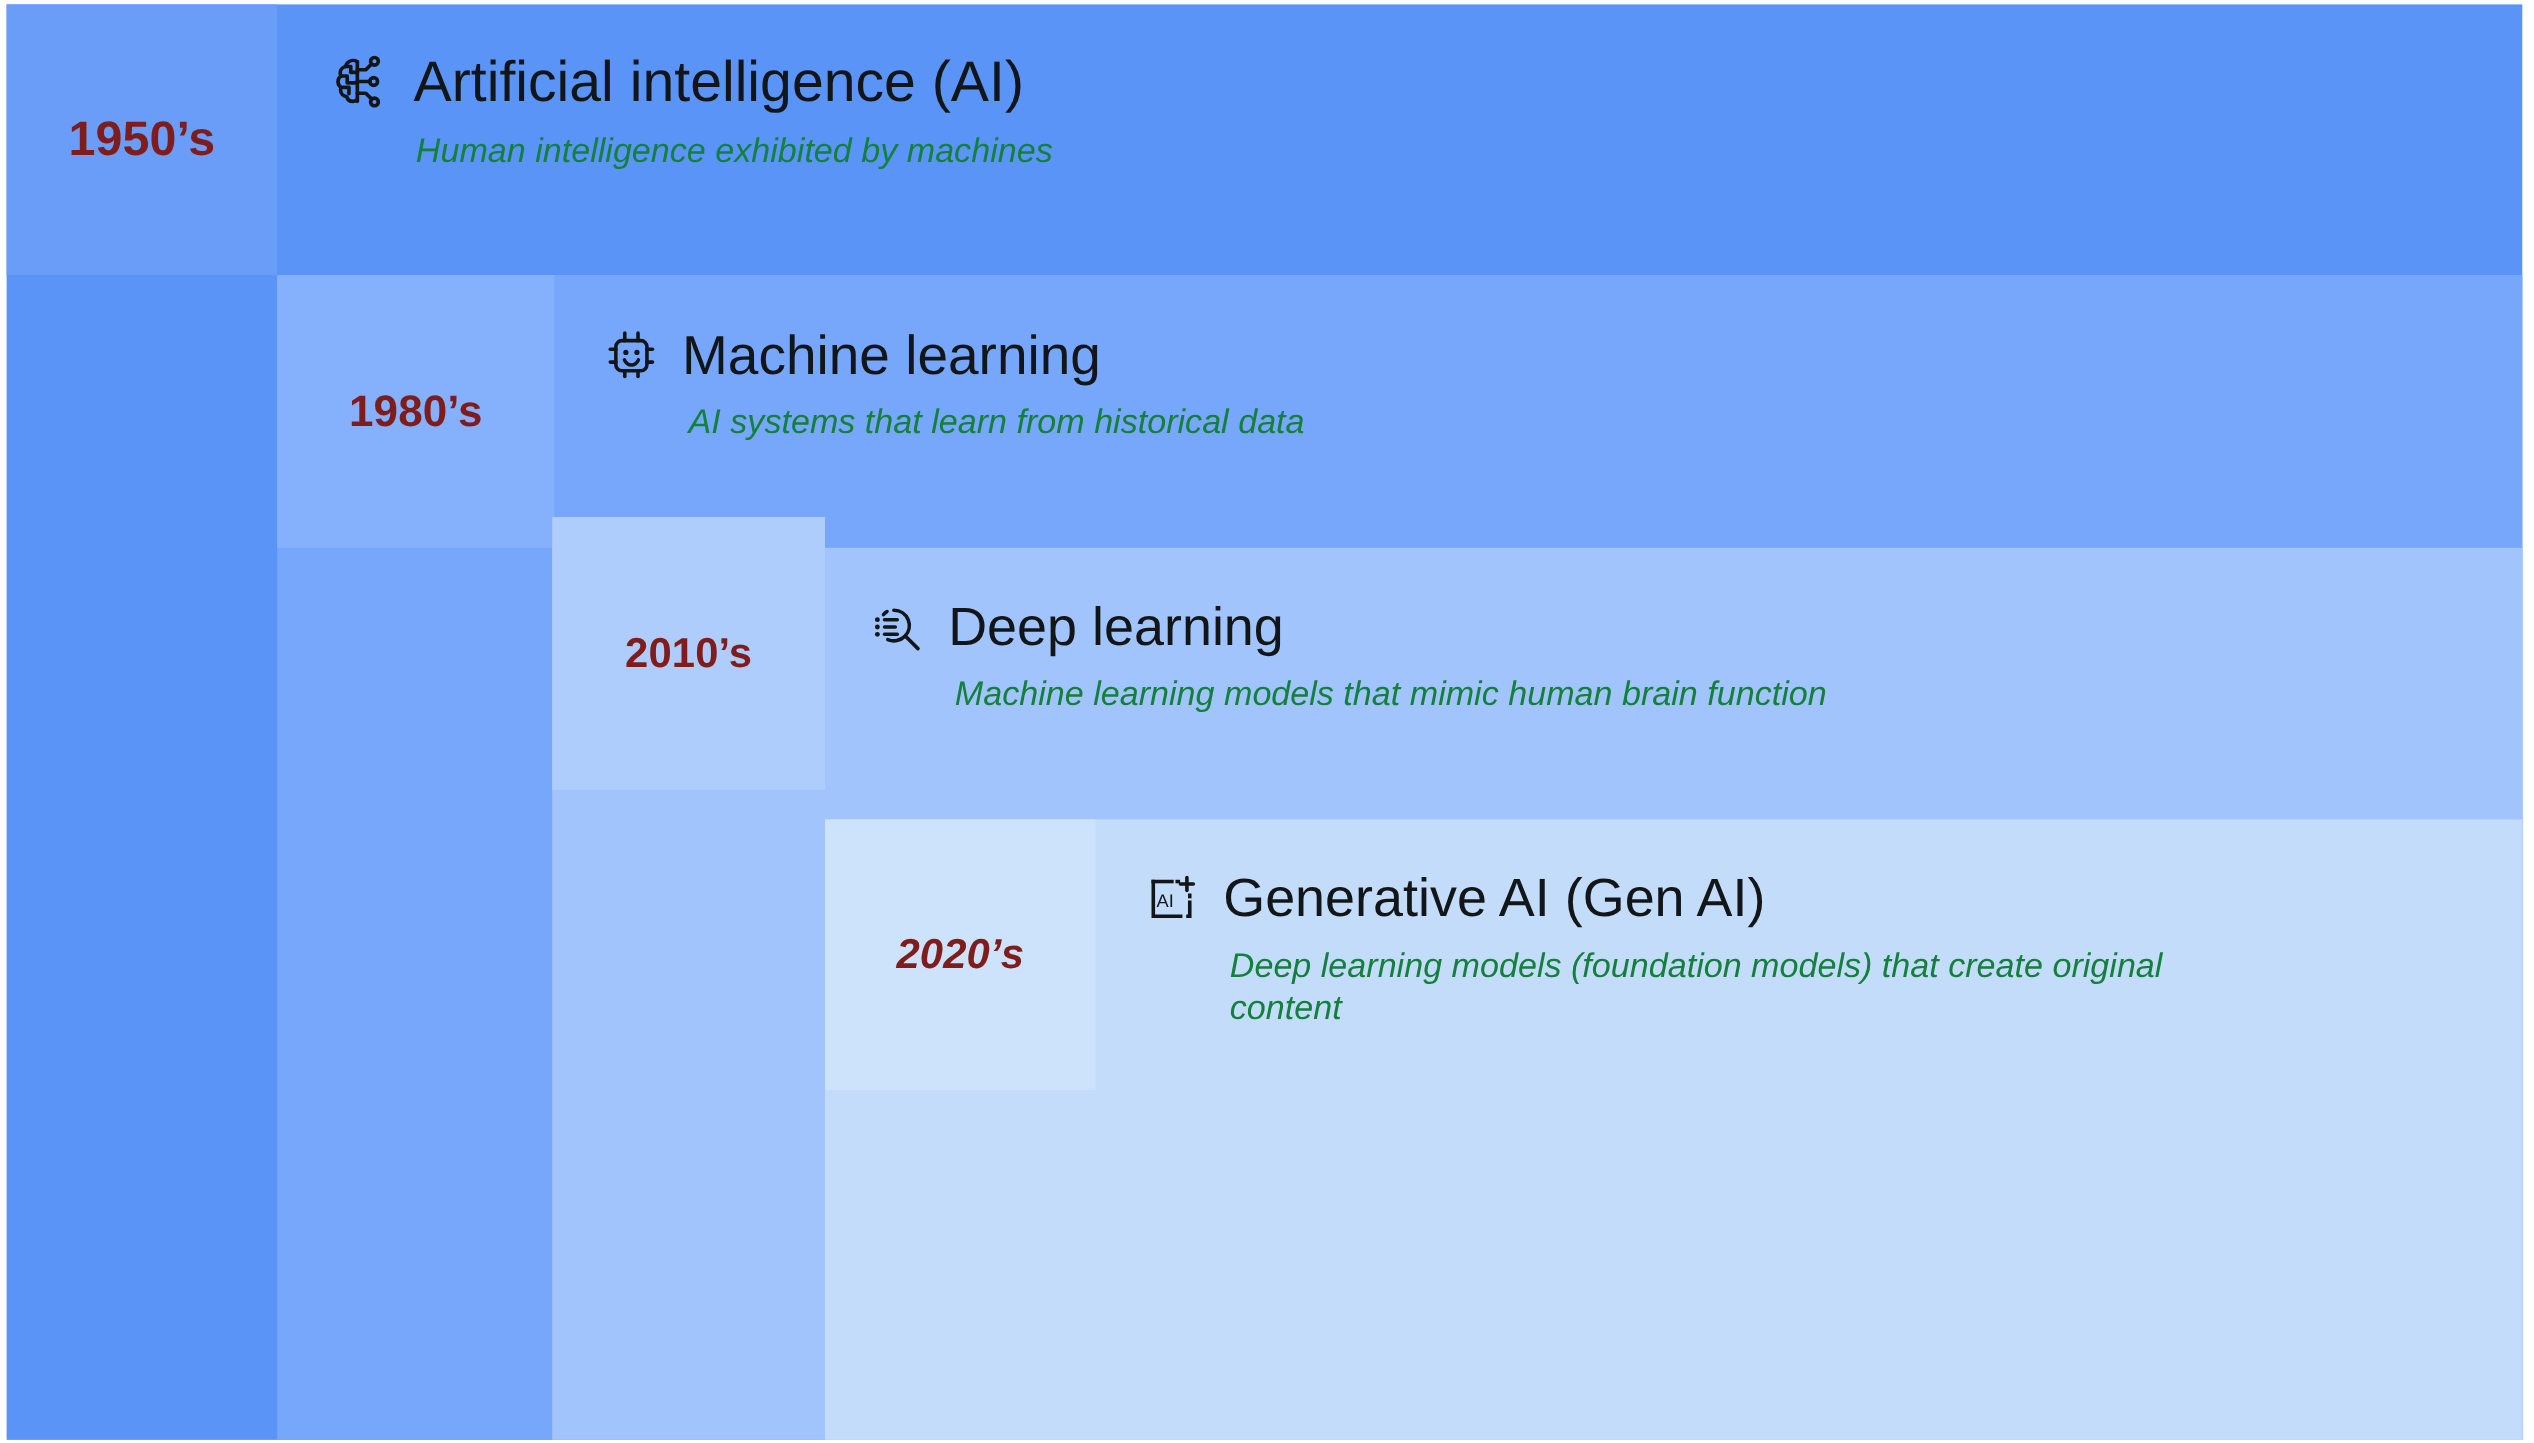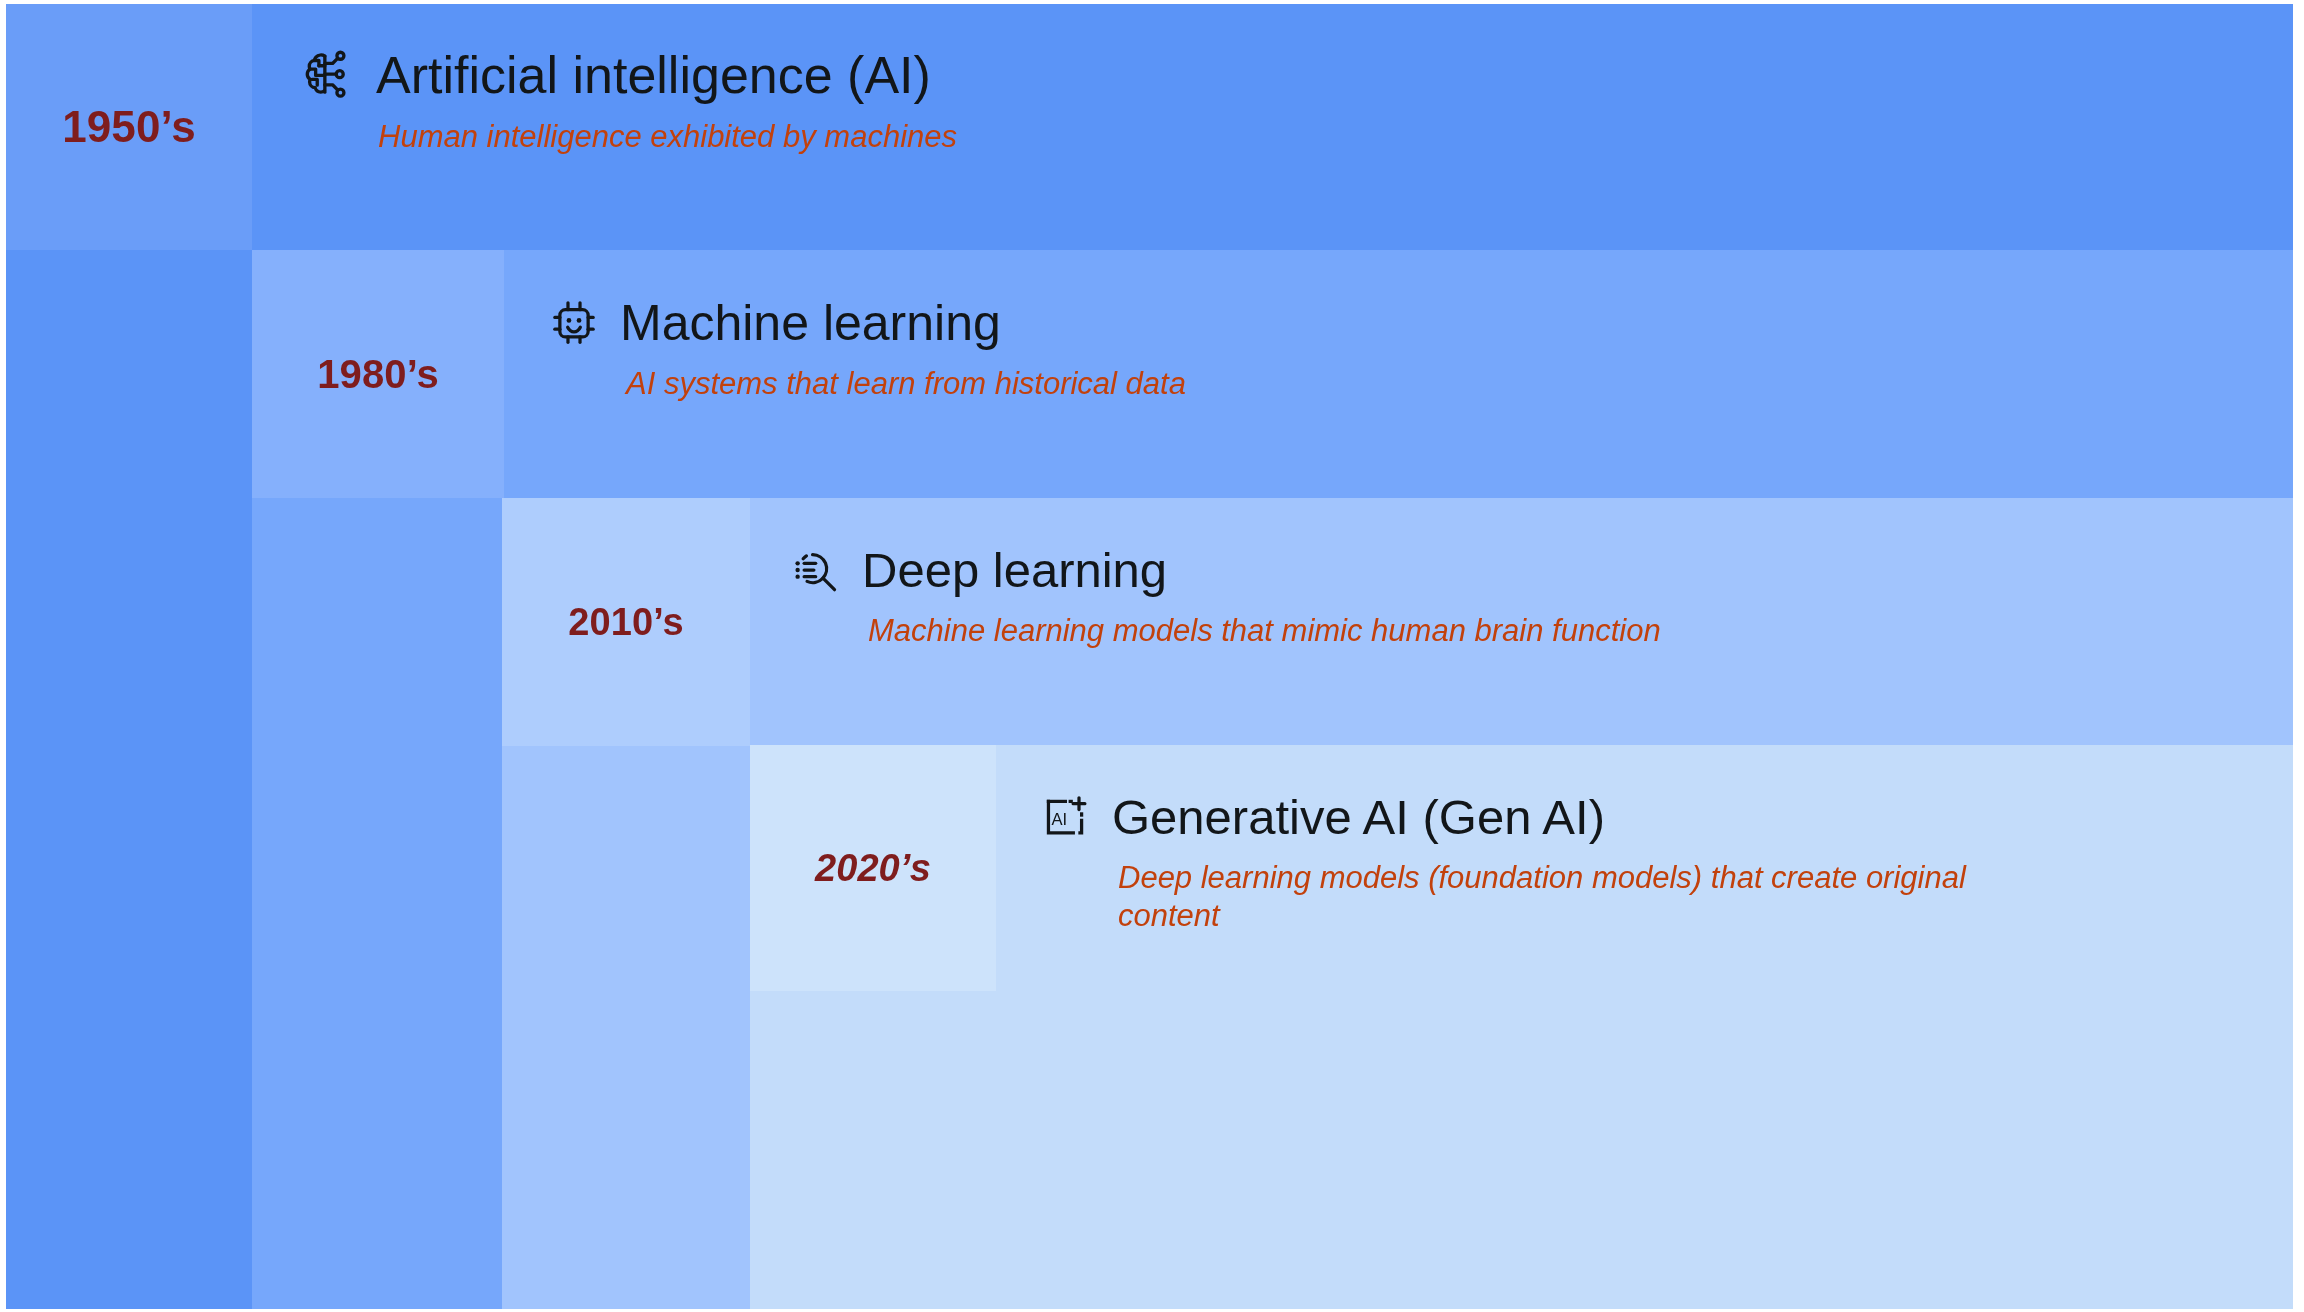--- a/index.html
+++ b/index.html
@@ -45,21 +45,21 @@
     box-sizing: border-box;
     display: flex;
     align-items: center;
     justify-content: center;
     color: #7f1d1d;
     font-weight: 700;
     letter-spacing: 0.1px;
   }
   #chip-1950 { left: 6px;   top: 4px;   width: 246px; height: 246px; background: #6a9df8; font-size: 44px; }
   #chip-1980 { left: 252px; top: 250px; width: 252px; height: 248px; background: #85b0fc; font-size: 40px; }
-  #chip-2010 { left: 502px; top: 498px; width: 248px; height: 248px; background: #aecdfd; font-size: 38px; }
+  #chip-2010 { left: 502px; top: 470px; width: 248px; height: 248px; background: #aecdfd; font-size: 38px; }
   #chip-2020 { left: 750px; top: 745px; width: 246px; height: 246px; background: #cde3fb; font-size: 38px; }
 
   
   .content {
     position: absolute;
     box-sizing: border-box;
     color: #121619;
   }
   #content-ai  { left: 300px;  top: 46px;  width: 1960px; }
   #content-ml  { left: 548px;  top: 295px; width: 1710px; }
@@ -86,21 +86,21 @@
   }
   #content-ai  .entry-title { font-size: 52px; }
   #content-ml  .entry-title { font-size: 50px; }
   #content-dl  .entry-title { font-size: 49px; }
   #content-gen .entry-title { font-size: 49px; }
 
   .entry-desc {
     font-style: italic;
     font-size: 31px;
     line-height: 1.24;
-    color: #c2410c;
+    color: #15803d;
     margin-top: 14px;
   }
   #content-ai  .entry-desc { margin-left: 78px; }
   #content-ml  .entry-desc { margin-left: 78px; }
   #content-dl  .entry-desc { margin-left: 78px; }
   #content-gen .entry-desc { margin-left: 78px; max-width: 850px; }
 
   svg { display: block; overflow: visible; }
 </style>
 </head>

